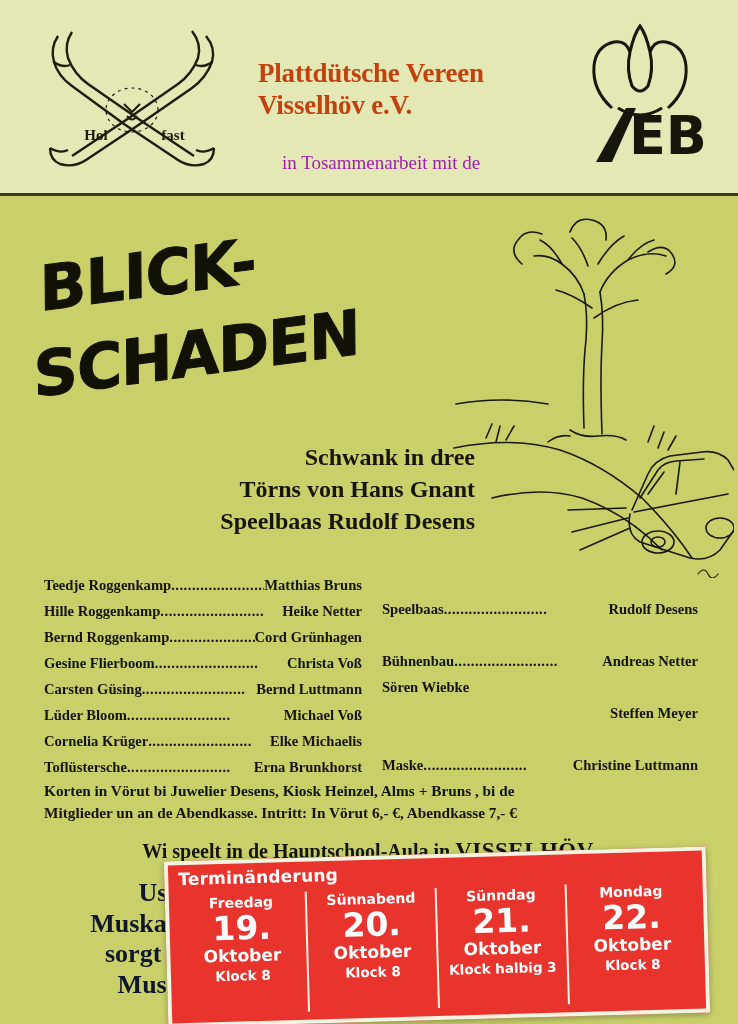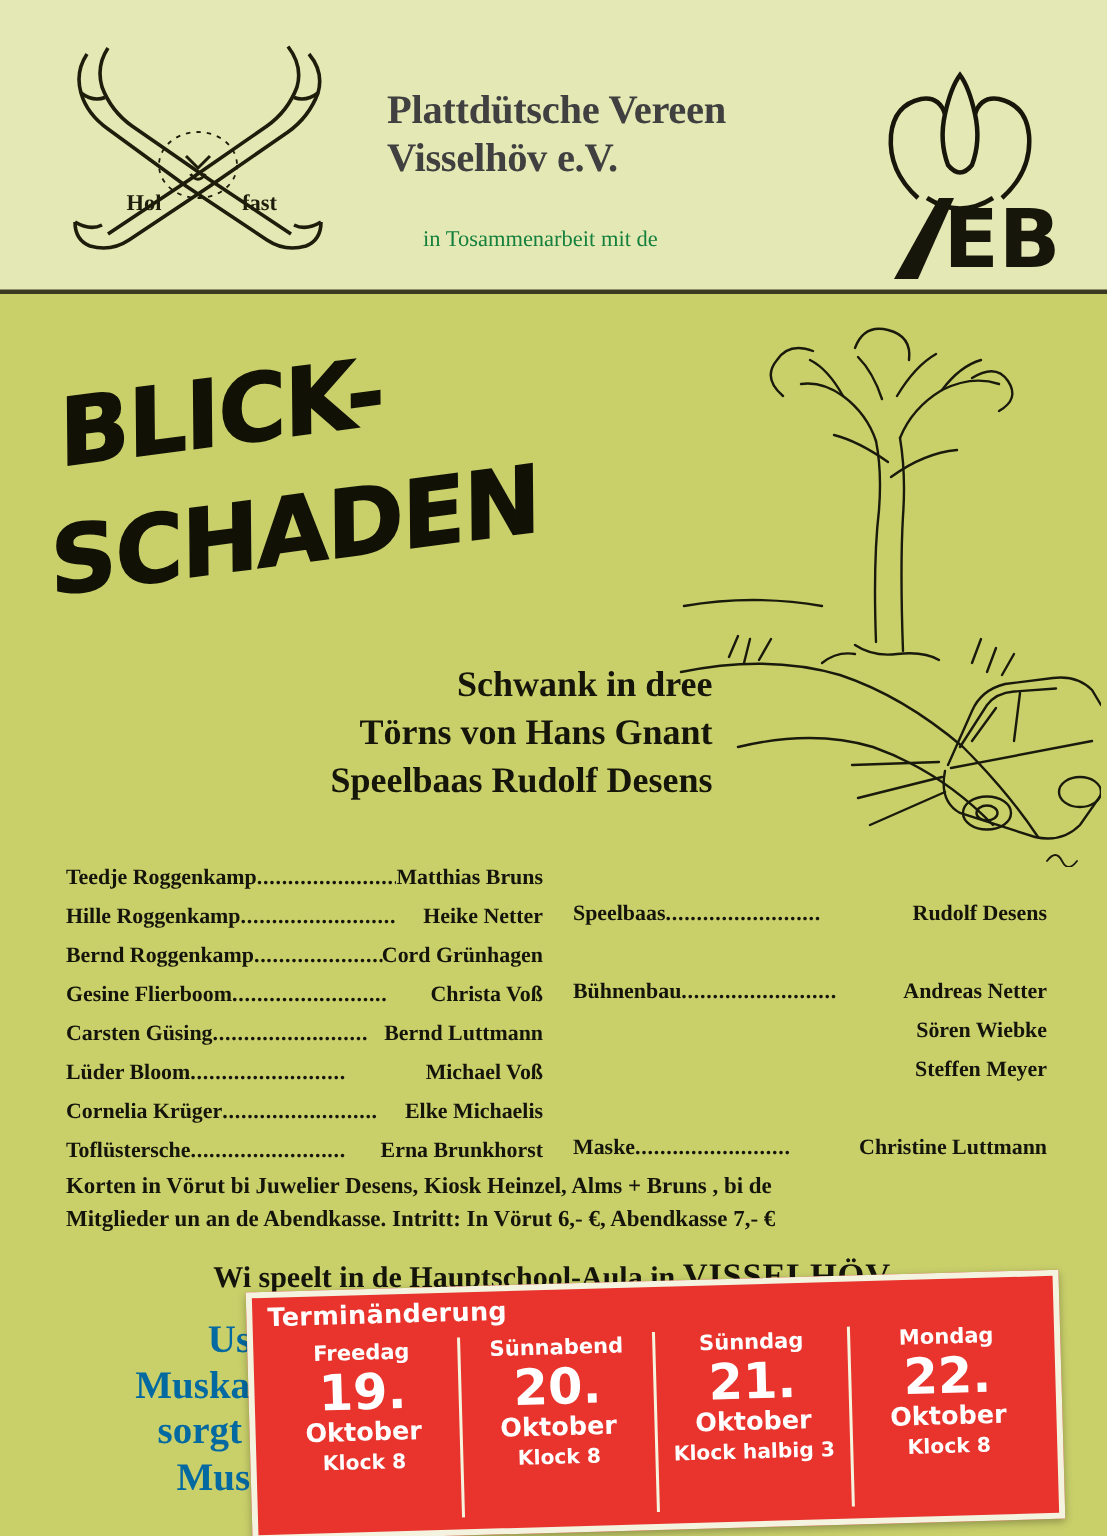--- a/index.html
+++ b/index.html
@@ -42,35 +42,35 @@
 
   .club-title {
     position: absolute;
     left: 258px;
     top: 58px;
     width: 320px;
     font-family: "Liberation Serif", serif;
     font-weight: bold;
     font-size: 27px;
     line-height: 1.18;
-    color: #404040;
+    color: #c2410c;
     letter-spacing: -0.2px;
   }
   .club-sub {
     position: absolute;
     left: 282px;
     top: 152px;
     font-family: "Liberation Serif", serif;
-    font-size: 15px;
-    color: #15803d;
+    font-size: 19px;
+    color: #a21caf;
   }
   .leb-logo {
     position: absolute;
     right: 18px;
-    top: 36px;
+    top: 12px;
     width: 160px;
     height: 150px;
     text-decoration: underline;
   }
 
   
   .title-wrap {
     position: absolute;
     left: 34px;
     top: 243px;
@@ -187,21 +187,21 @@
   
   .music {
     position: absolute;
     left: 68px;
     top: 878px;
     width: 170px;
     font-family: "Liberation Serif", serif;
     font-weight: bold;
     font-size: 26px;
     line-height: 1.18;
-    color: #0369a1;
+    color: #0f172a;
     text-align: center;
   }
 
   
   .datebox {
     position: absolute;
     left: 166px;
     top: 854px;
     width: 542px;
     height: 166px;
@@ -419,21 +419,21 @@
       <span class="name">Rudolf Desens</span>
     </div>
     <div class="cast-row">
       <span class="role"></span>
     </div>
     <div class="cast-row">
       <span class="role">Bühnenbau</span>
       <span class="dots">.........................</span>
       <span class="name">Andreas Netter</span>
     </div>
-    <div class="cast-row" style="justify-content:flex-end;">
+    <div class="cast-row" style="">
       <span class="name">Sören Wiebke</span>
     </div>
     <div class="cast-row" style="justify-content:flex-end;">
       <span class="name">Steffen Meyer</span>
     </div>
     <div class="cast-row">
       <span class="role"></span>
     </div>
     <div class="cast-row">
       <span class="role">Maske</span>

